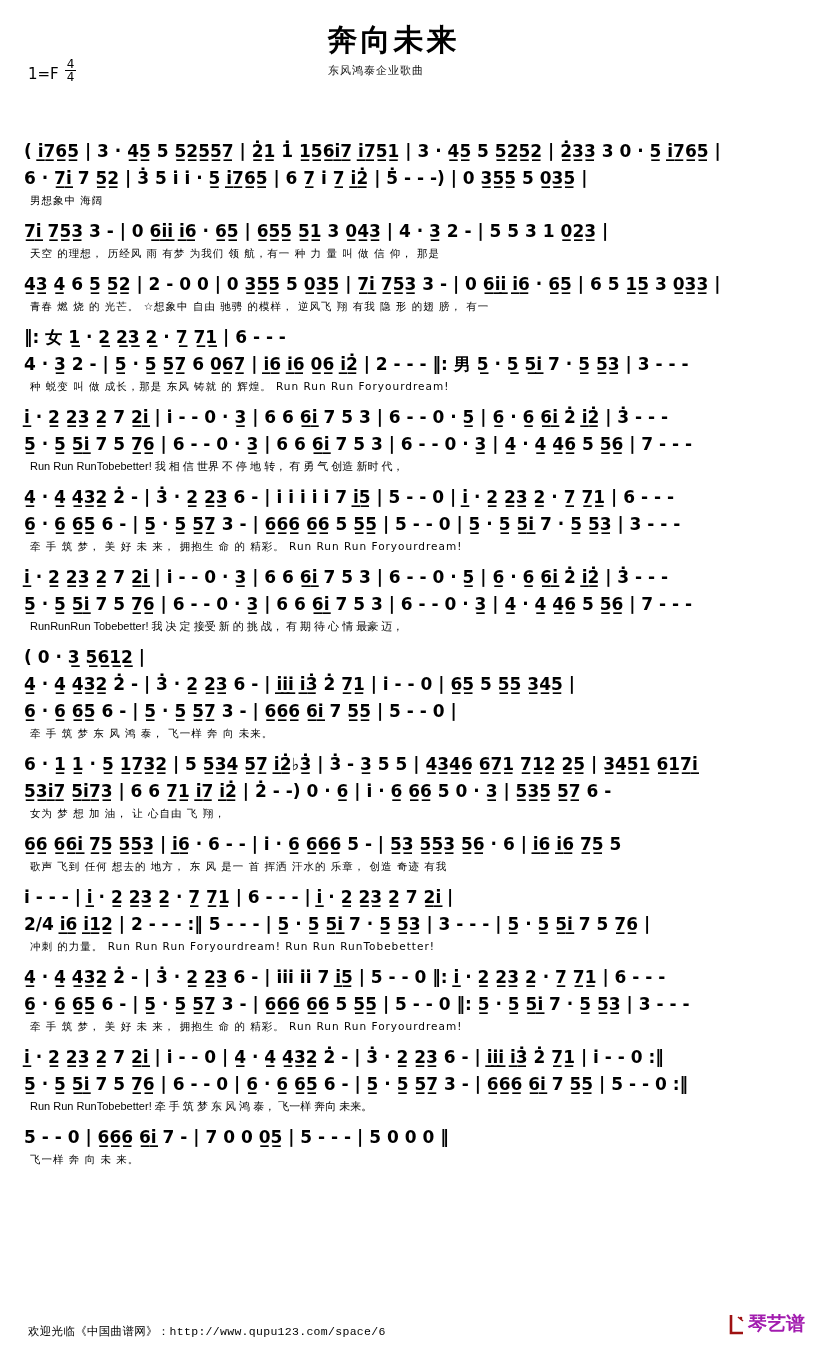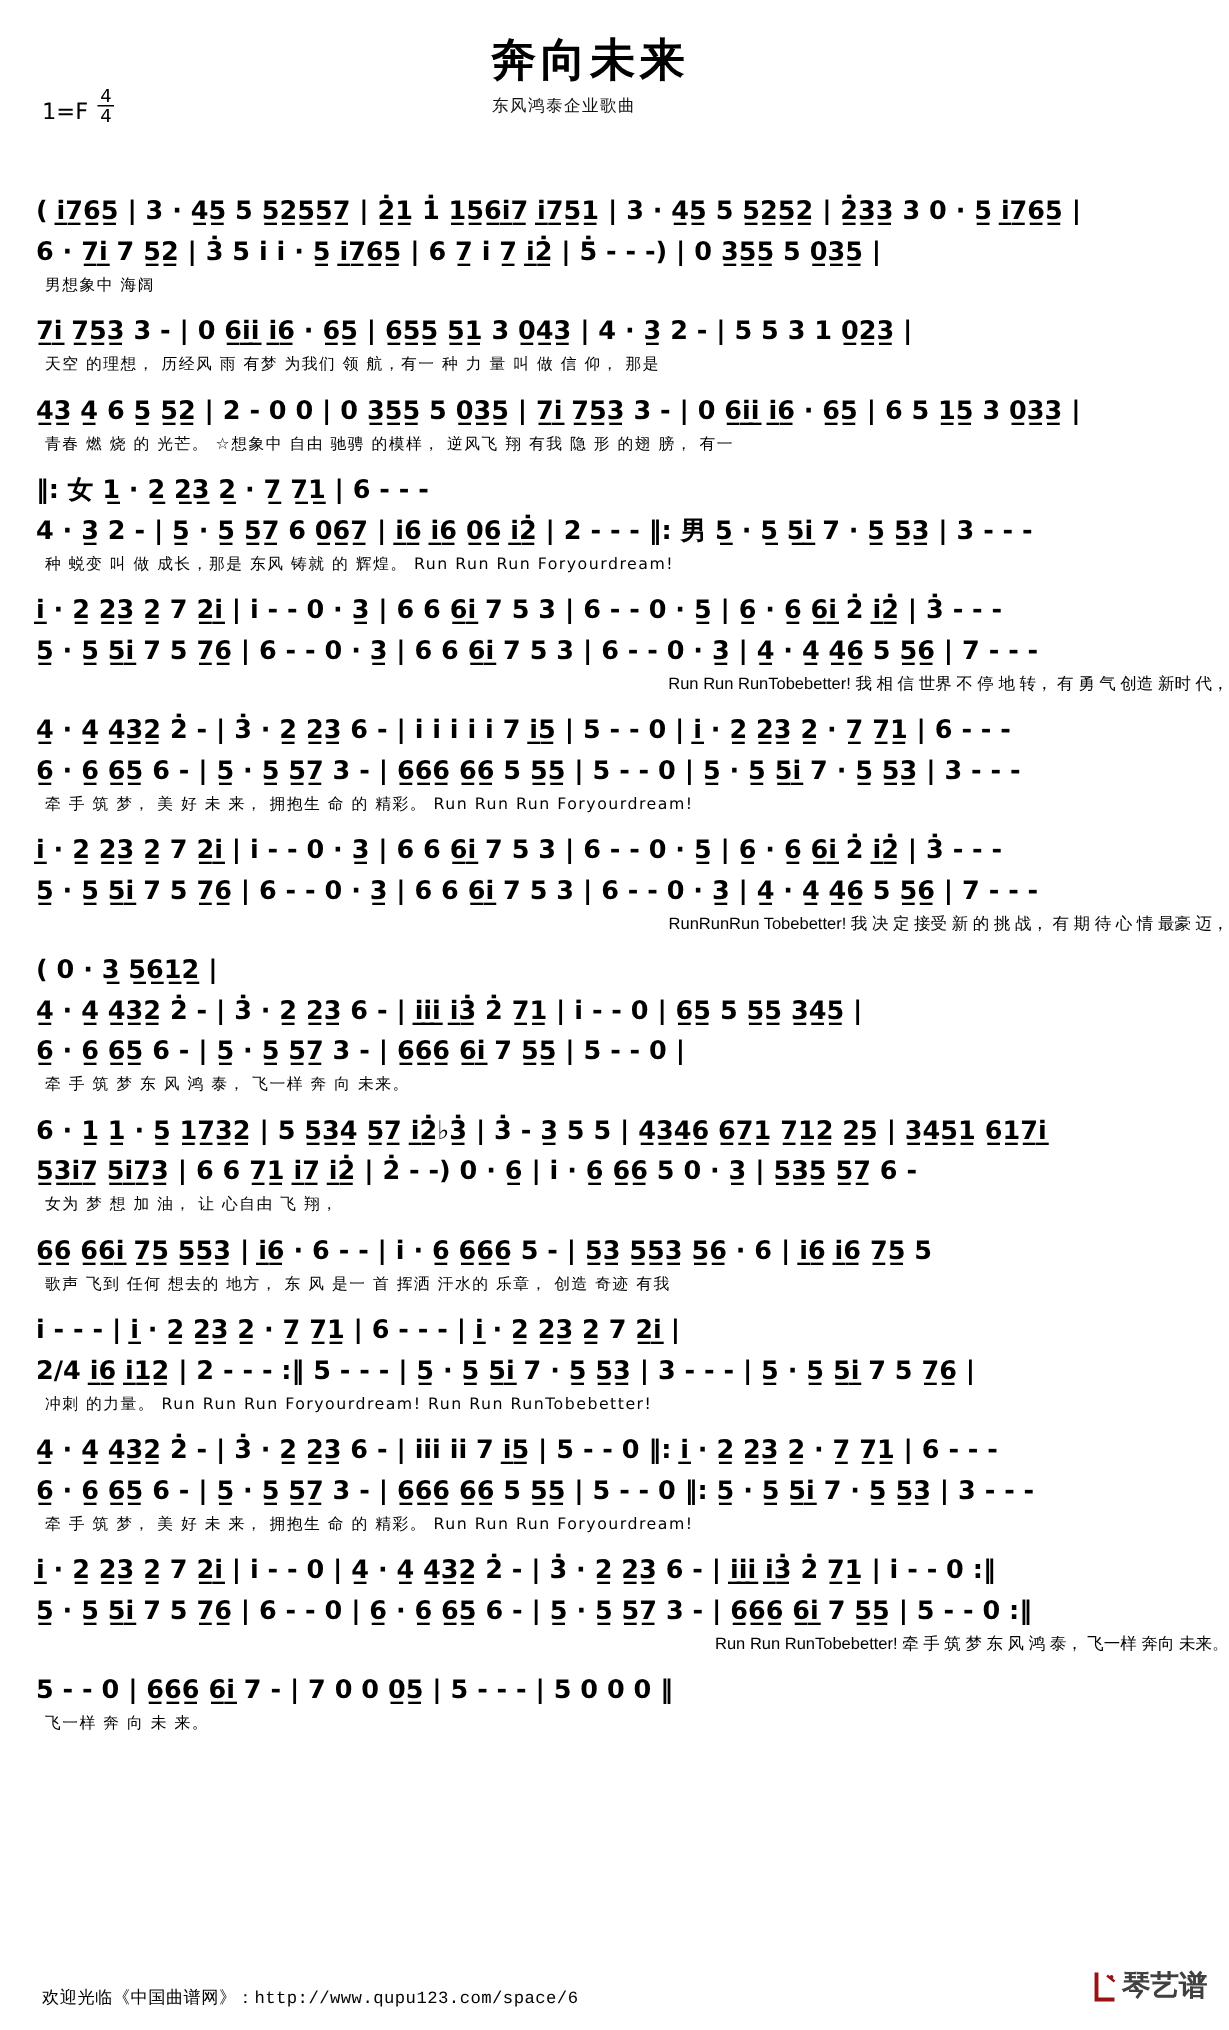--- a/index.html
+++ b/index.html
@@ -30,21 +30,21 @@
   .meter{display:inline-block;text-align:center;line-height:1;font-size:12px;}
   .meter .num{display:block;border-bottom:1.4px solid #000;padding:0 2px;}
   .meter .den{display:block;padding:0 2px;}
   .credits{
     position:absolute;top:58px;left:600px;
     font-family:"DejaVu Serif",serif;font-size:13px;line-height:21px;
   }
   .credits div{white-space:nowrap;}
 
   
-  .score{position:absolute;top:128px;left:0;width:819px;}
+  .score{position:absolute;top:138px;left:0;width:819px;}
 
   .staffline{
     position:relative;
     font-family:"DejaVu Sans",sans-serif;
     font-size:17px;font-weight:bold;
     letter-spacing:0px;
     white-space:nowrap;
     height:27px;
     line-height:27px;
     padding-left:24px;
@@ -53,32 +53,32 @@
   .lyricline{
     position:relative;
     font-family:"DejaVu Sans",sans-serif;
     font-size:10.5px;
     white-space:nowrap;
     height:17px;line-height:17px;
     padding-left:30px;
     letter-spacing:1px;
     box-sizing:border-box;
   }
-  .lyricline.latin{font-family:"Liberation Sans",sans-serif;font-size:11px;letter-spacing:0;text-align:right;}
+  .lyricline.latin{font-family:"Liberation Sans",sans-serif;font-size:11px;letter-spacing:0;}
   .spacer{height:9px;}
 
   
   .footer{
     position:absolute;left:28px;bottom:14px;
     font-family:"Liberation Mono","DejaVu Sans Mono",monospace;
     font-size:11.5px;letter-spacing:.3px;
   }
   .logo{
     position:absolute;right:14px;bottom:16px;
-    color:#404040;font-weight:bold;font-size:19px;
+    color:#a21caf;font-weight:bold;font-size:19px;
     font-family:"DejaVu Sans",sans-serif;letter-spacing:0px;
     display:flex;align-items:center;gap:2px;
   }
   .logo .mark{
     display:inline-block;width:17px;height:21px;position:relative;
   }
   .logo .mark svg{display:block;}
 </style>
 </head>
 <body>

